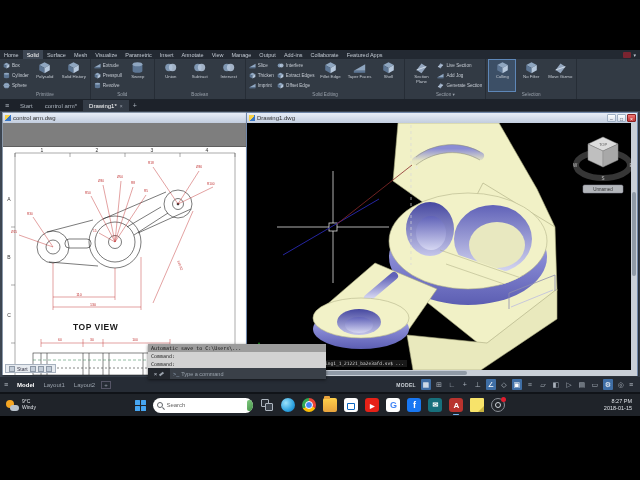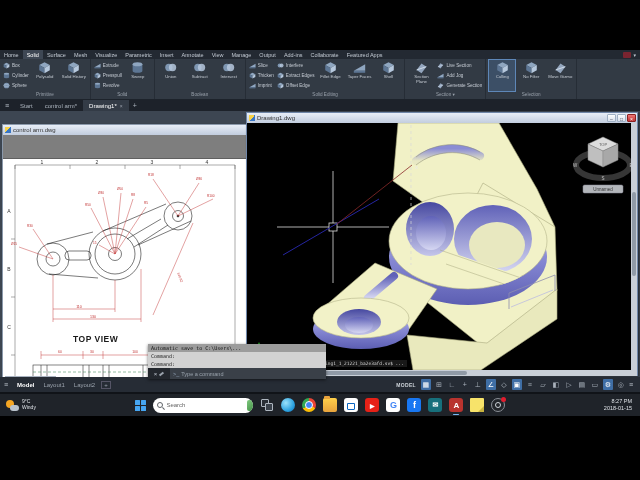--- a/index.html
+++ b/index.html
@@ -30,21 +30,21 @@
          display:flex;align-items:stretch;font-size:6px;color:#aab2bc}
   #ftabs .ham{display:flex;align-items:center;padding:0 5px;font-size:7px;color:#c3cad3}
   .ftab{display:flex;align-items:center;padding:0 6px;gap:3px;white-space:nowrap}
   .ftab.on{background:#333b46;color:#fff}
   .ftab .x{font-size:5px;color:#9aa2ac}
   .fplus{display:flex;align-items:center;padding:0 4px;font-size:7px;color:#aab2bc}
 
   
   #desk{position:absolute;top:111px;left:0;width:640px;height:266px;background:#3d4652}
   .win{position:absolute;border:1px solid #8b99ab;background:#cfd6e0;box-shadow:1px 1px 2px rgba(0,0,0,.4)}
-  #winL{left:2px;top:13px;width:276px;height:263px}
+  #winL{left:2px;top:1px;width:276px;height:263px}
   #winR{left:246px;top:1px;width:392px;height:264px;border-color:#6f86a8}
   .wtitle{height:10px;display:flex;align-items:center;gap:2px;padding:0 1px 0 2px;
           background:linear-gradient(#e8eef7,#c2cdde);font-size:6px;color:#333}
   .dwgico{width:6px;height:6px;background:linear-gradient(135deg,#f7d24a 50%,#3a76c4 50%);flex:none}
   .wbtns{margin-left:auto;display:flex;gap:1px}
   .wbtn{width:9px;height:8px;font-size:5px;line-height:8px;text-align:center;color:#445;
         background:linear-gradient(#fdfefe,#d8e0ec);border:1px solid #9fb0c4;border-radius:1px}
   .wbtn.close{background:linear-gradient(#e77,#c23535);color:#fff;border-color:#8c2020}
   .wbodyL{position:relative;height:252px;background:#fff;overflow:hidden}
   .grayband{height:24px;background:#7e7e7e;border-bottom:1px solid #5f5f5f}

